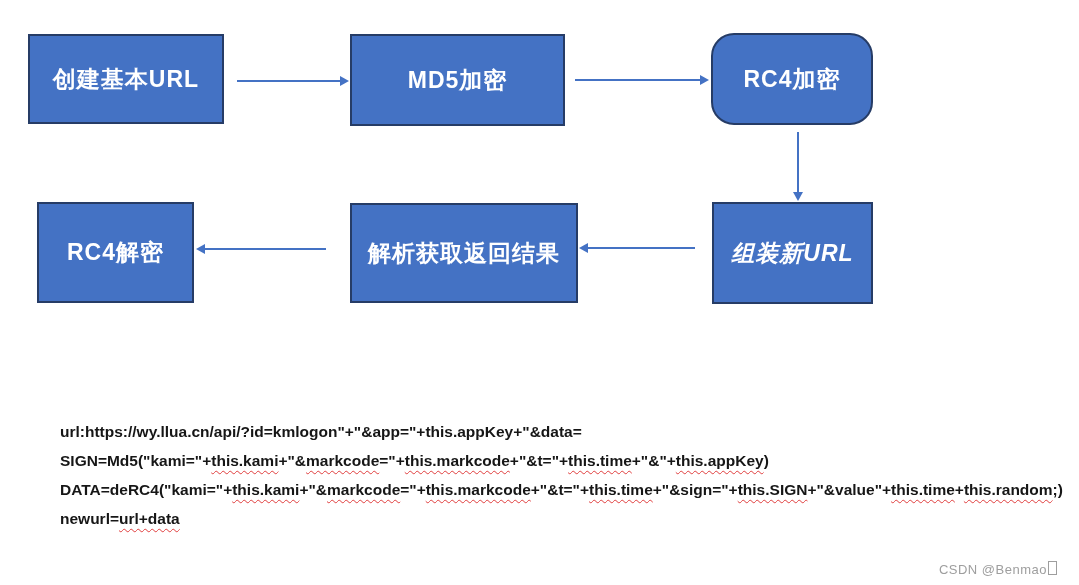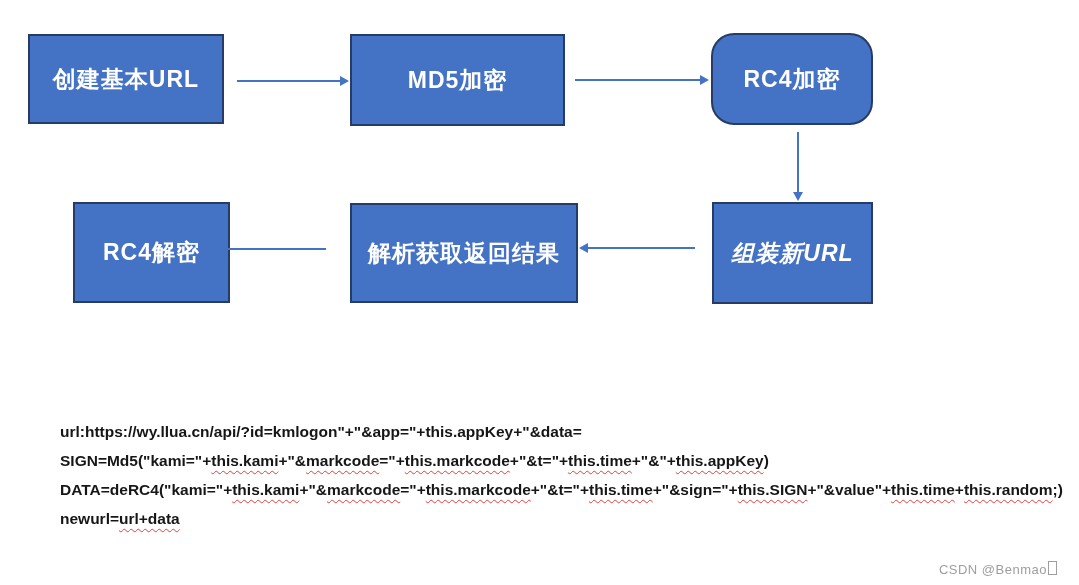--- a/index.html
+++ b/index.html
@@ -23,21 +23,21 @@
     font-size: 23px;
     display: flex;
     align-items: center;
     justify-content: center;
     letter-spacing: 1px;
     white-space: nowrap;
   }
   #n1 { left: 28px;  top: 34px;  width: 196px; height: 90px;  }
   #n2 { left: 350px; top: 34px;  width: 215px; height: 92px;  }
   #n3 { left: 711px; top: 33px;  width: 162px; height: 92px; border-radius: 23px;  }
-  #n4 { left: 37px;  top: 202px; width: 157px; height: 101px; margin-left: 36px; }
+  #n4 { left: 37px;  top: 202px; width: 157px; height: 101px; }
   #n5 { left: 350px; top: 203px; width: 228px; height: 100px; justify-content: center; }
   #n6 { left: 712px; top: 202px; width: 161px; height: 102px; font-style: italic; }
 
   
   .hline { position: absolute; height: 2px; background: var(--arrow, #4472C4); }
   .vline { position: absolute; width: 2px;  background: var(--arrow, #4472C4); }
   .head  { position: absolute; width: 0; height: 0; }
   .head.right { border-top: 5px solid transparent; border-bottom: 5px solid transparent; border-left: 9px solid var(--arrow, #4472C4); }
   .head.left  { border-top: 5px solid transparent; border-bottom: 5px solid transparent; border-right: 9px solid var(--arrow, #4472C4); }
   .head.down  { border-left: 5px solid transparent; border-right: 5px solid transparent; border-top: 9px solid var(--arrow, #4472C4); }

